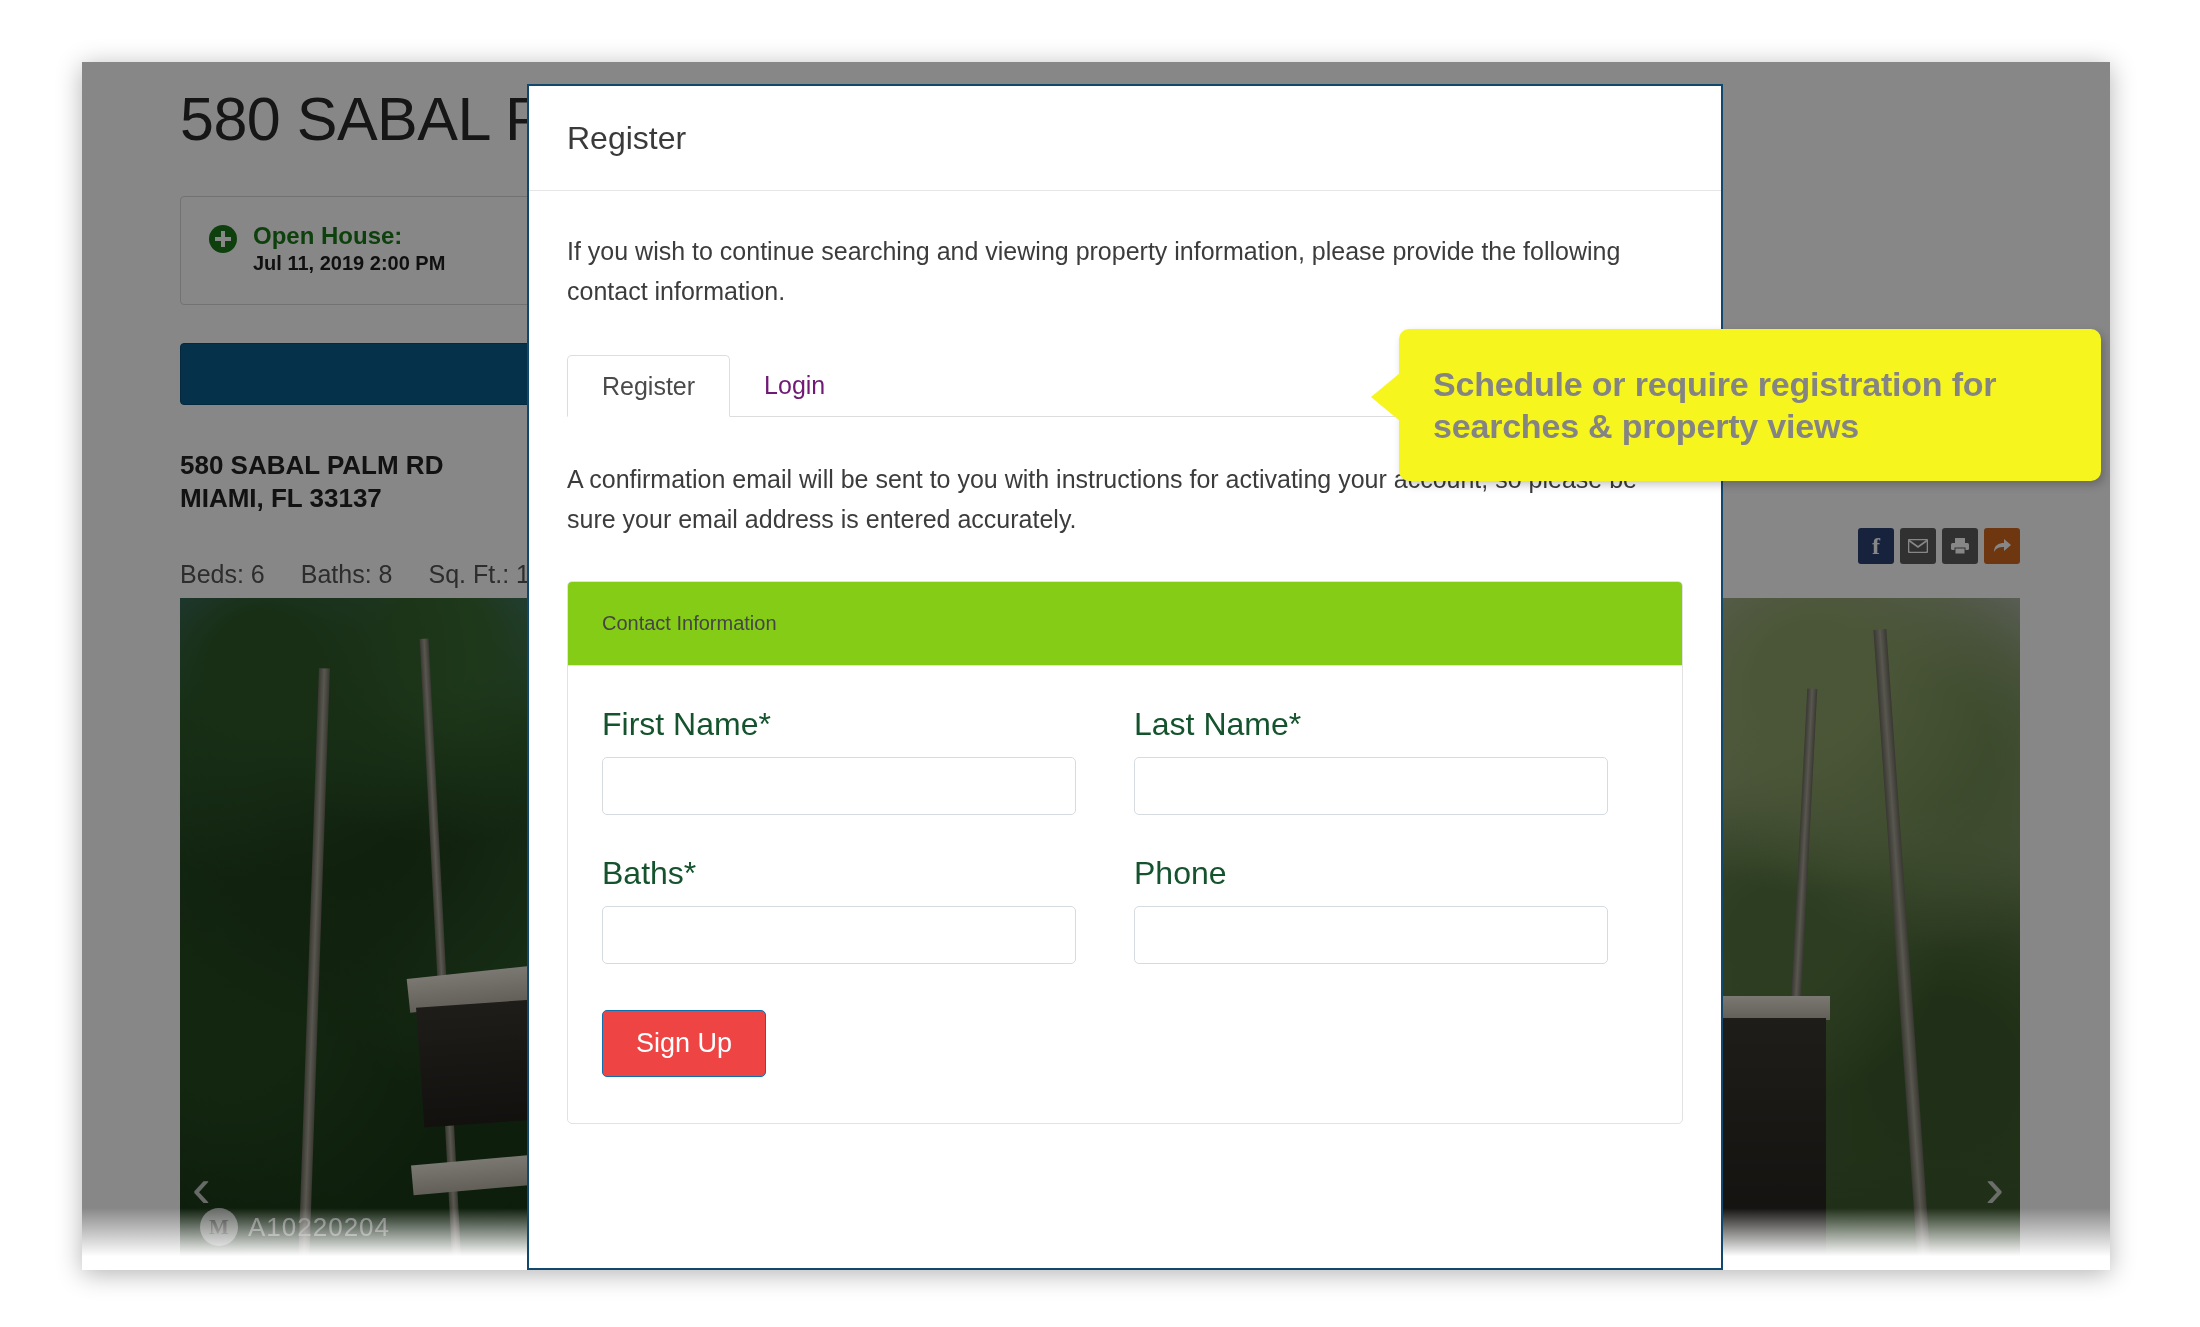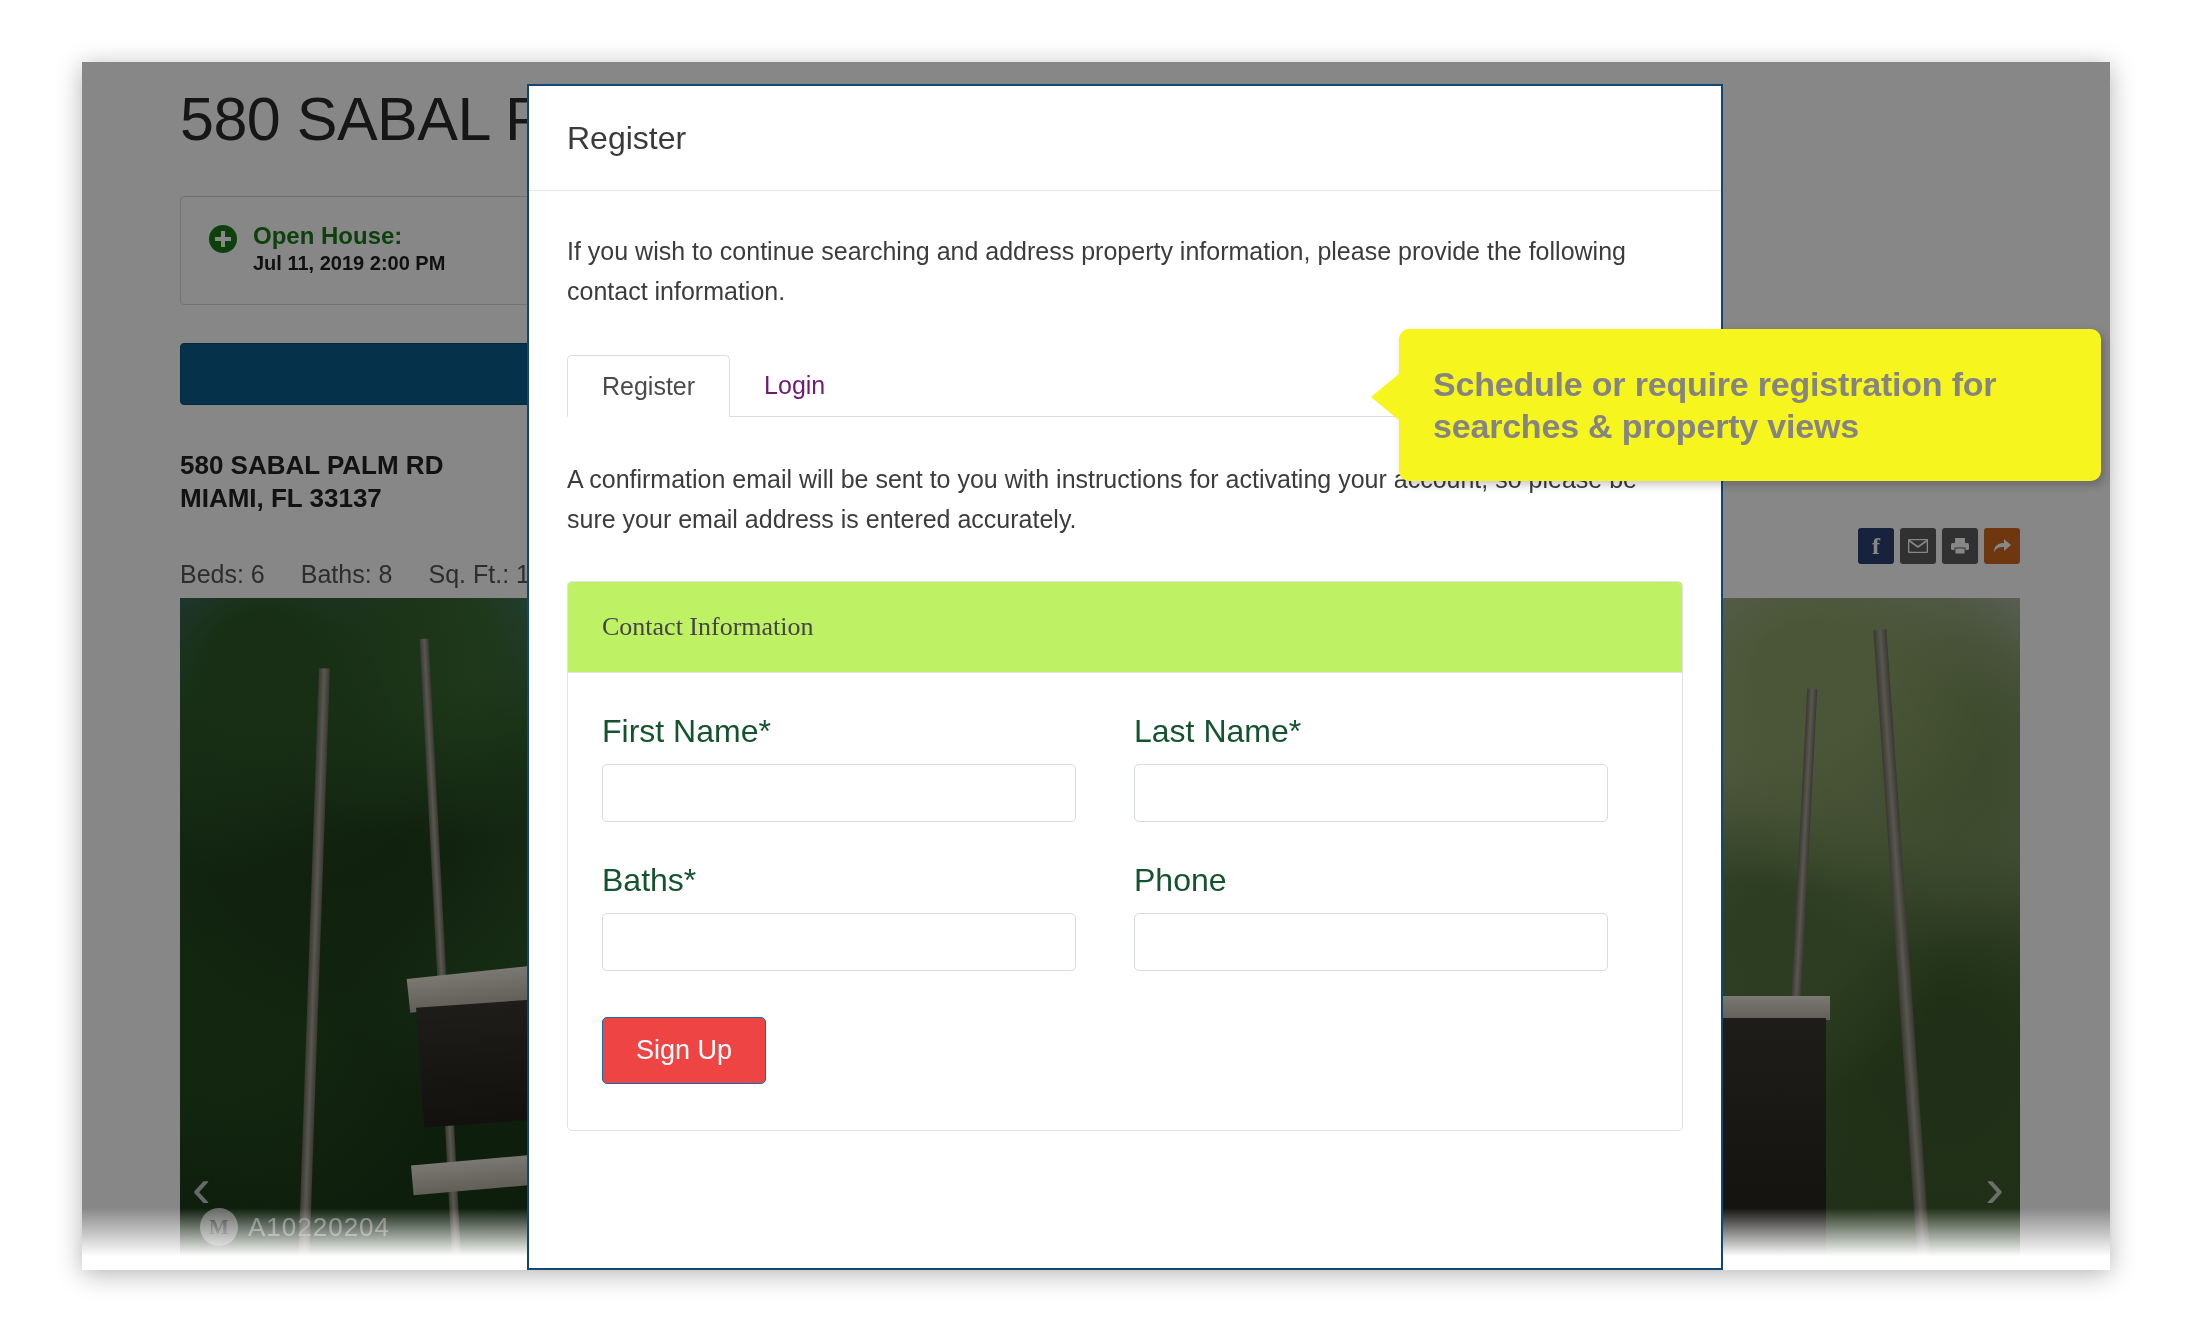--- a/index.html
+++ b/index.html
@@ -337,26 +337,25 @@
   }
 
   .panel {
     margin-top: 42px;
     border: 1px solid #e2e2e2;
     border-radius: 5px;
     background: #ffffff;
     overflow: hidden;
   }
   .panel-head {
-    background: #bef264;
+    background: #84cc16;
     border-bottom: 1px solid #e2e2e2;
     padding: 30px 34px;
-    font-size: 26px;
+    font-size: 20px;
     color: #454545;
-    font-family: Liberation Serif, serif;
   }
   .panel-body { padding: 40px 34px 46px 34px; }
 
   .form-row {
     display: flex;
     gap: 58px;
     margin-bottom: 40px;
   }
   .field { width: 474px; }
   .field-label {
@@ -519,21 +518,21 @@
   </div>
 
   <div class="modal">
 
     <div class="modal-header">
       <div class="modal-title">Register</div>
     </div>
 
     <div class="modal-body">
 
-      <p class="intro-text">If you wish to continue searching and address property information, please provide the following contact information.</p>
+      <p class="intro-text">If you wish to continue searching and viewing property information, please provide the following contact information.</p>
 
       <div class="tabs">
         <div class="tab active">Register</div>
         <div class="tab inactive">Login</div>
       </div>
 
       <p class="confirm-text">A confirmation email will be sent to you with instructions for activating your account, so please be sure your email address is entered accurately.</p>
 
       <div class="panel">
         <div class="panel-head">Contact Information</div>

